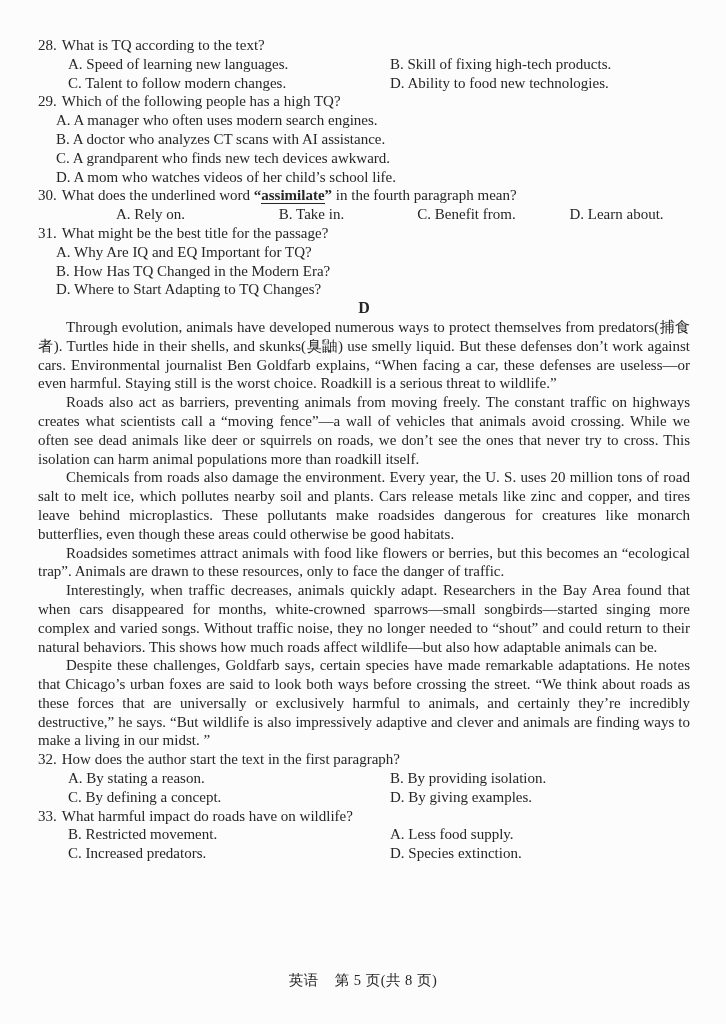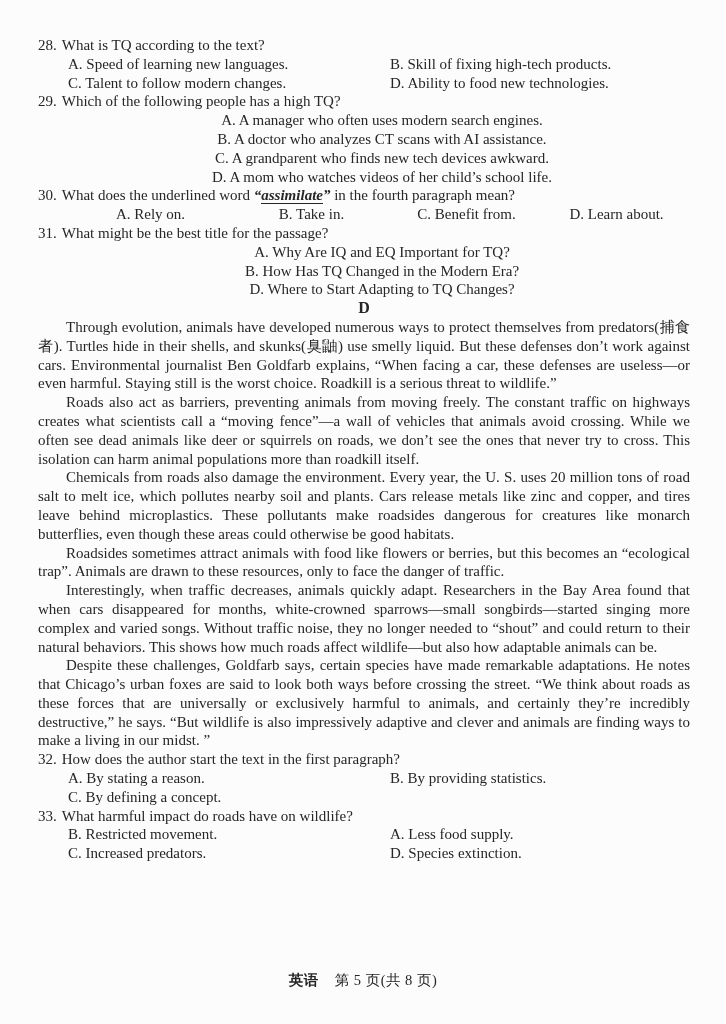--- a/index.html
+++ b/index.html
@@ -17,21 +17,21 @@
   .content {
     position: absolute;
     left: 38px;
     top: 36px;
     width: 652px;
     font-size: 15px;
     line-height: 18.8px;
   }
   .qline { text-align: left; }
   .qnum { margin-right: 5px; }
-  .opts-1 > div { margin-left: 36px; text-align: center; }
+  .opts-1 > div { margin-left: 18px; }
   .opts-2 {
     display: grid;
     grid-template-columns: 322px 1fr;
     margin-left: 30px;
   }
   .opts-4 {
     display: grid;
     grid-template-columns: 165px 157px 153px 1fr;
     margin-left: 30px;
     text-align: center;
@@ -40,36 +40,35 @@
     text-align: center;
     font-weight: bold;
     font-size: 16px;
   }
   .para {
     text-indent: 28px;
     text-align: justify;
   }
   .assim {
     font-weight: bold;
-    font-style: italic;
   }
   .assim .uw {
     border-bottom: 1.6px solid #262626;
     padding-bottom: 0px;
   }
   .footer {
     position: absolute;
     left: 0;
     bottom: 34px;
     width: 100%;
     text-align: center;
     font-size: 14.5px;
     letter-spacing: 0.5px;
   }
-  .footer .subj { font-weight: bold; margin-right: 16px; }
+  .footer .subj { font-weight: normal; margin-right: 16px; }
 </style>
 </head>
 <body>
 
 <div class="page">
   <div class="content">
 
     <div>
       <div class="qline"><span class="qnum">28.</span><span>What is TQ according to the text?</span></div>
       <div class="opts-2">
@@ -117,22 +116,23 @@
       <p class="para">Chemicals from roads also damage the environment. Every year, the U. S. uses 20 million tons of road salt to melt ice, which pollutes nearby soil and plants. Cars release metals like zinc and copper, and tires leave behind microplastics. These pollutants make roadsides dangerous for creatures like monarch butterflies, even though these areas could otherwise be good habitats.</p>
       <p class="para">Roadsides sometimes attract animals with food like flowers or berries, but this becomes an “ecological trap”.  Animals are drawn to these resources, only to face the danger of traffic.</p>
       <p class="para">Interestingly, when traffic decreases, animals quickly adapt. Researchers in the Bay Area found that when cars disappeared for months, white-crowned sparrows—small songbirds—started singing more complex and varied songs. Without traffic noise, they no longer needed to “shout” and could return to their natural behaviors. This shows how much roads affect wildlife—but also how adaptable animals can be.</p>
       <p class="para">Despite these challenges, Goldfarb says, certain species have made remarkable adaptations. He notes that Chicago’s urban foxes are said to look both ways before crossing the street. “We think about roads as these forces that are universally or exclusively harmful to animals, and certainly they’re incredibly destructive,” he says. “But wildlife is also impressively adaptive and clever and animals are finding ways to make a living in our midst. ”</p>
     </div>
 
     <div>
       <div class="qline"><span class="qnum">32.</span><span>How does the author start the text in the first paragraph?</span></div>
       <div class="opts-2">
         <div>A. By stating a reason.</div>
-        <div>B. By providing statistics.</div>
+        <div>B. By providing isolation.</div>
         <div>C. By defining a concept.</div>
+        <div>D. By giving examples.</div>
       </div>
     </div>
 
     <div>
       <div class="qline"><span class="qnum">33.</span><span>What harmful impact do roads have on wildlife?</span></div>
       <div class="opts-2">
         <div>B. Restricted movement.</div>
         <div>A. Less food supply.</div>
         <div>C. Increased predators.</div>
         <div>D. Species extinction.</div>

